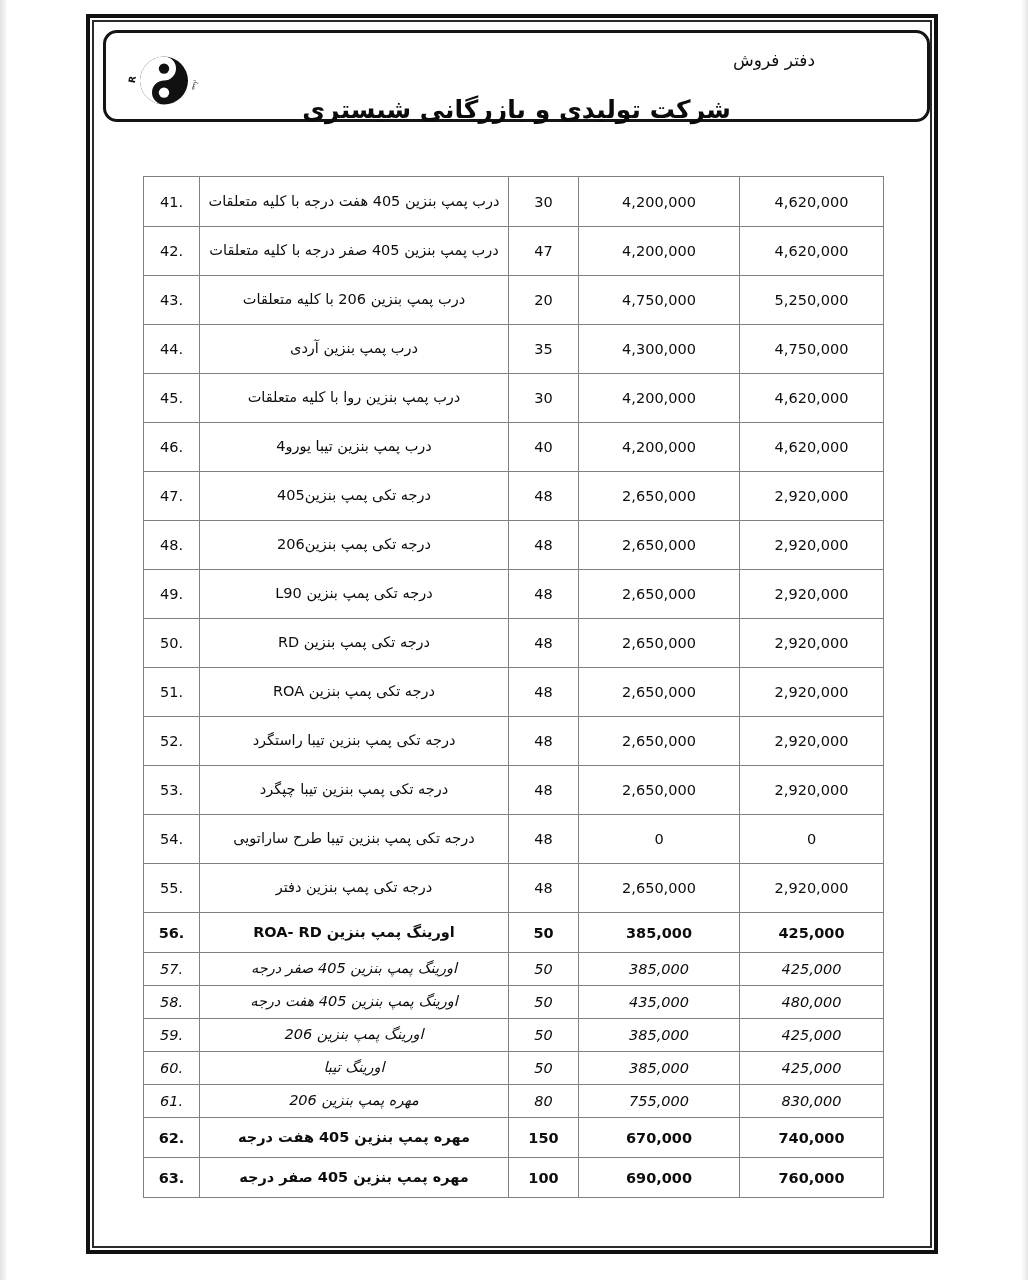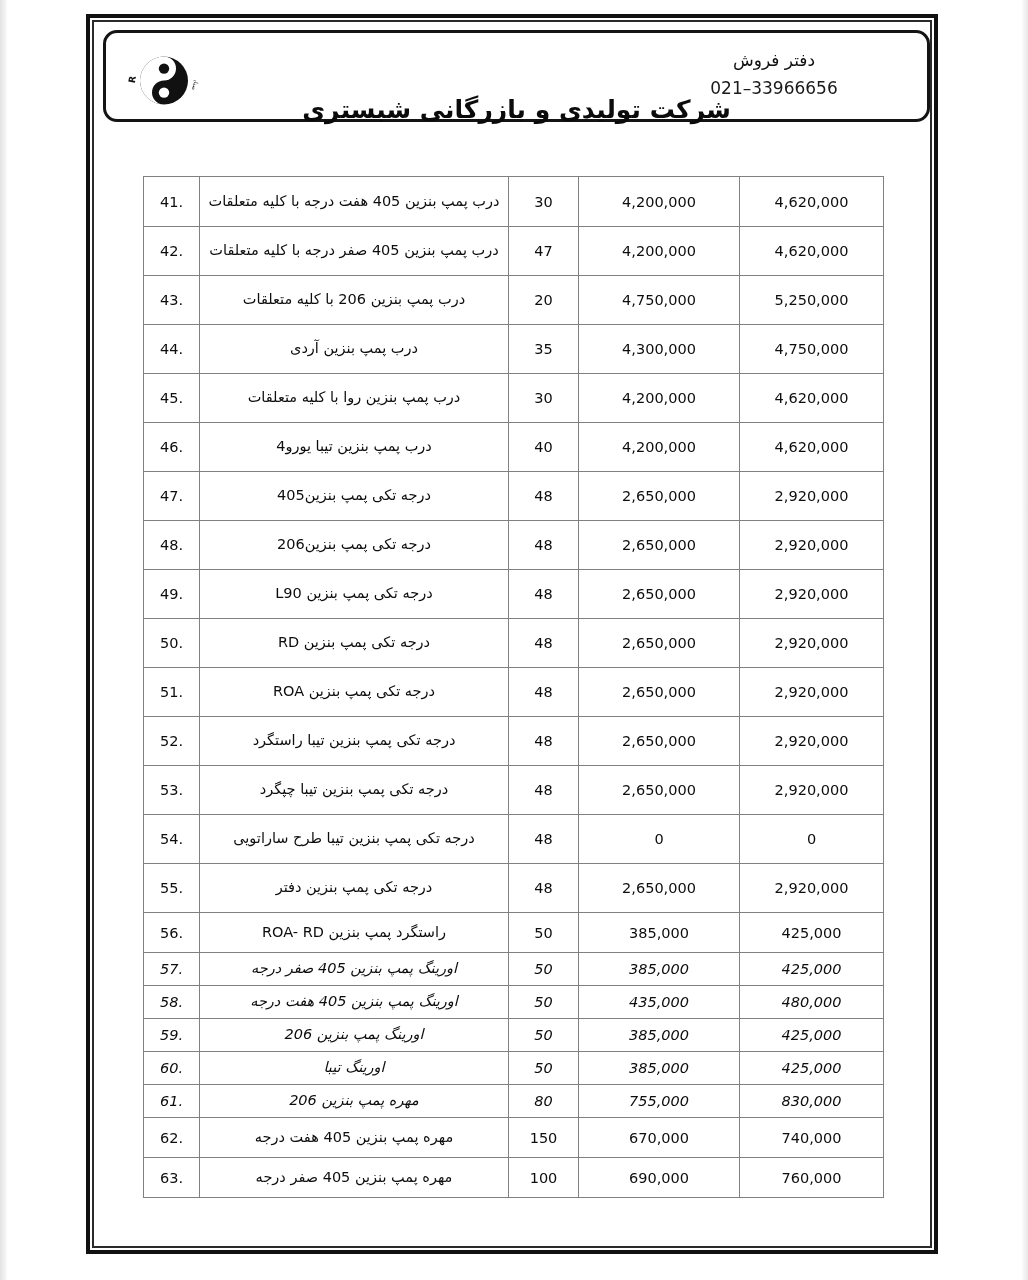--- a/index.html
+++ b/index.html
@@ -122,21 +122,21 @@
   }
   .col-new   { width: 144px; text-align: center; font-size: 14.5px; direction: ltr; }
   .col-old   { width: 161px; text-align: center; font-size: 14.5px; direction: ltr; }
   .col-qty   { width: 70px;  text-align: center; font-size: 14.5px; direction: ltr; margin-top: 24px; }
   .col-desc  { width: 309px; text-align: center; font-size: 14.5px; line-height: 1.75; }
   .col-idx   { width: 56px;  text-align: center; font-size: 14.5px; }
 
   tr.r-tall   td { height: 50px; }
   tr.r-normal td { height: 49px; }
   tr.r-compact td { height: 33px; font-style: italic; }
-  tr.r-mid    td { height: 40px; }
+  tr.r-mid    td { height: 40px; font-weight: bold; }
 </style>
 </head>
 <body>
 
 <div class="scan-edge-left"></div>
 <div class="scan-edge-right"></div>
 
 <div class="page-frame"></div>
 
 <div class="header-box">
@@ -159,21 +159,20 @@
         <text font-size="7" fill="#111111" font-family="DejaVu Sans, Liberation Sans, sans-serif">
           <textPath href="#arcBot" startOffset="12%">صنایع قطعات خودرو</textPath>
         </text>
       </svg>
     </div>
 
     <div class="company-title">شرکت تولیدی و بازرگانی شبستری</div>
 
     <div class="office-block">
       <div class="office-label">دفتر فروش</div>
-      <div class="office-phone">021–33966656</div>
     </div>
 
   </div>
 </div>
 
 <table class="price-table">
   <tbody>
       <tr class="r-tall">
         <td class="col-new">4,620,000</td>
         <td class="col-old">4,200,000</td>
@@ -276,21 +275,21 @@
         <td class="col-new">2,920,000</td>
         <td class="col-old">2,650,000</td>
         <td class="col-qty">48</td>
         <td class="col-desc">درجه تکی پمپ بنزین دفتر</td>
         <td class="col-idx">.55</td>
       </tr>
       <tr class="r-mid">
         <td class="col-new">425,000</td>
         <td class="col-old">385,000</td>
         <td class="col-qty">50</td>
-        <td class="col-desc">راستگرد پمپ بنزین ROA- RD</td>
+        <td class="col-desc">اورینگ پمپ بنزین ROA- RD</td>
         <td class="col-idx">.56</td>
       </tr>
       <tr class="r-compact">
         <td class="col-new">425,000</td>
         <td class="col-old">385,000</td>
         <td class="col-qty">50</td>
         <td class="col-desc">اورینگ پمپ بنزین 405 صفر درجه</td>
         <td class="col-idx">.57</td>
       </tr>
       <tr class="r-compact">

